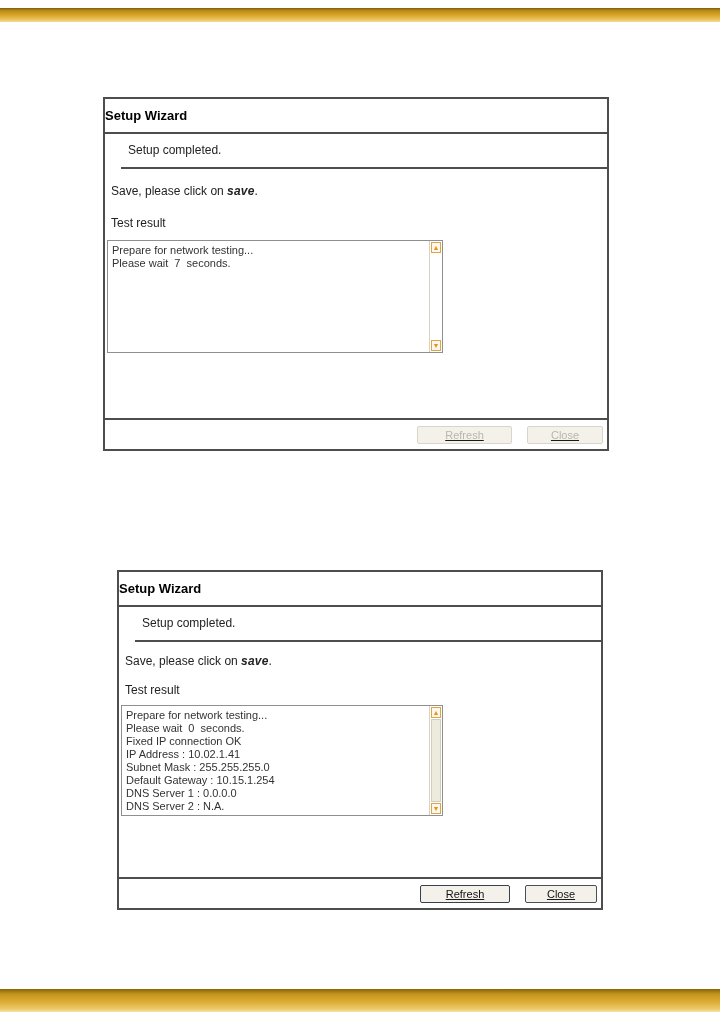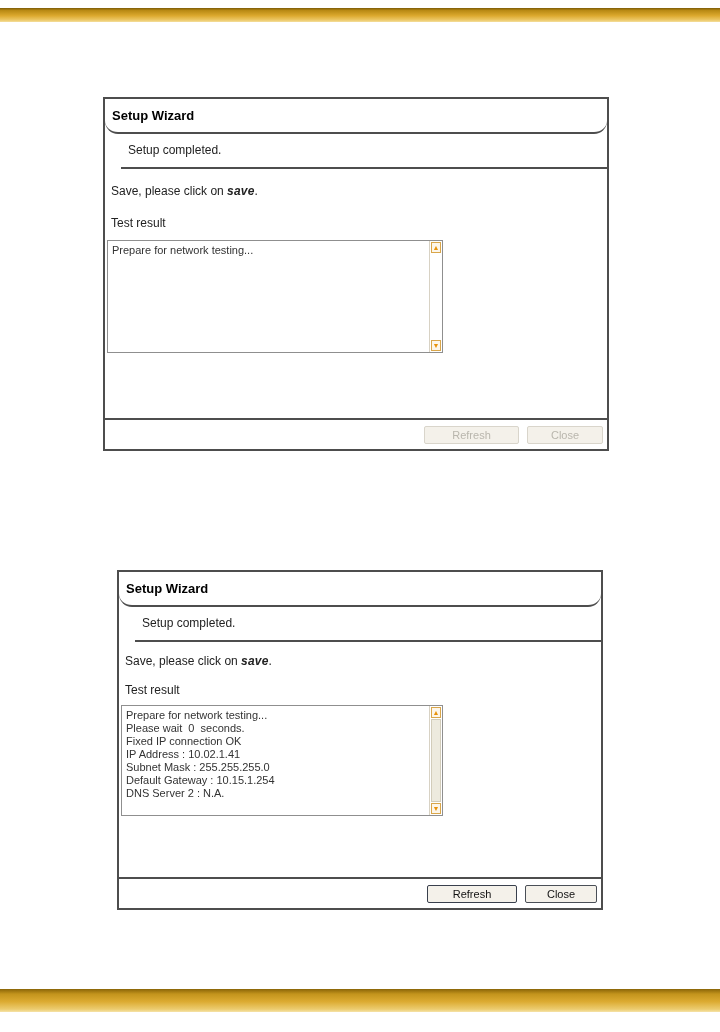--- a/index.html
+++ b/index.html
@@ -19,23 +19,23 @@
     top:989px; height:23px;
     background:linear-gradient(to bottom,#8a6508 0%,#c3941c 22%,#dcab32 55%,#eccc70 88%,#f6e3a8 100%);
   }
 
   
   .dialog {
     position:absolute; background:#ffffff;
     border:2px solid #4d4d4d; box-sizing:border-box;
   }
   .dlg-title {
-    height:33px; line-height:33px; padding-left:7px;
+    height:33px; line-height:33px; 
     border-bottom:2px solid #4d4d4d;
-    font-size:13px; font-weight:bold; color:#000;border-radius:13px;
+    font-size:13px; font-weight:bold; color:#000;
   }
   .dlg-status {
     height:33px; line-height:33px; padding-left:7px;
     border-bottom:2px solid #4d4d4d;
     font-size:12px; color:#222;margin-left:16px;
   }
   .instruction { position:absolute; left:6px; font-size:12px; color:#222; white-space:pre; }
   .instruction b i { letter-spacing:0.2px; }
   .test-label { position:absolute; left:6px; font-size:12px; color:#222; }
 
@@ -63,21 +63,21 @@
   .sb-thumb {
     position:absolute; left:1px; right:1px; top:13px; bottom:13px;
     background:#edeade; border:1px solid #d2ccba; box-sizing:border-box;
   }
 
   
   .dlg-footer {
     position:absolute; left:0; right:0; bottom:0; height:31px;
     border-top:2px solid #4d4d4d; box-sizing:border-box;
     display:flex; align-items:center; justify-content:flex-end;
-    gap:8px; padding-right:4px;
+    gap:15px; padding-right:4px;text-decoration:underline;
   }
   .btn {
     height:18px; font-size:11px; font-family:"Liberation Sans", sans-serif;
     background:#f4f1ea; border-radius:2px; padding:0; cursor:pointer;
   }
   .btn.refresh { width:95px; }
   .btn.close { width:76px; }
   .btn.disabled { color:#b9b6ad; border:1px solid #d9d5cb; }
   .btn.enabled { color:#111; border:1px solid #4a4f57; }
   .d2 .btn.refresh { width:90px; }
@@ -95,20 +95,21 @@
     <div class="dlg-title">Setup Wizard</div>
     <div class="dlg-status">Setup completed.</div>
 
     <div class="instruction" style="top:85px;"><span>Save, please click on </span><b><i>save</i></b><span>.</span></div>
 
     <div class="test-label" style="top:117px;">Test result</div>
 
     <div class="listbox" style="left:2px; top:133px; width:336px; height:113px;">
       <div>
           <div class="log-line">Prepare for network testing...</div>
+          <div class="log-line">Please wait  7  seconds.</div>
         </div>
       <div class="scrollbar">
         <div class="sb-btn up">
             <span>▲</span>
           </div>
         <div class="sb-btn down">
             <span>▼</span>
           </div>
       </div>
     </div>
@@ -128,20 +129,21 @@
     <div class="test-label" style="top:111px;">Test result</div>
 
     <div class="listbox" style="left:2px; top:125px; width:322px; height:111px;">
       <div>
           <div class="log-line">Prepare for network testing...</div>
           <div class="log-line">Please wait  0  seconds.</div>
           <div class="log-line">Fixed IP connection OK</div>
           <div class="log-line">IP Address : 10.02.1.41</div>
           <div class="log-line">Subnet Mask : 255.255.255.0</div>
           <div class="log-line">Default Gateway : 10.15.1.254</div>
+          <div class="log-line">DNS Server 1 : 0.0.0.0</div>
           <div class="log-line">DNS Server 2 : N.A.</div>
         </div>
       <div class="scrollbar">
         <div class="sb-btn up">
             <span>▲</span>
           </div>
         <div class="sb-thumb"></div>
         <div class="sb-btn down">
             <span>▼</span>
           </div>

